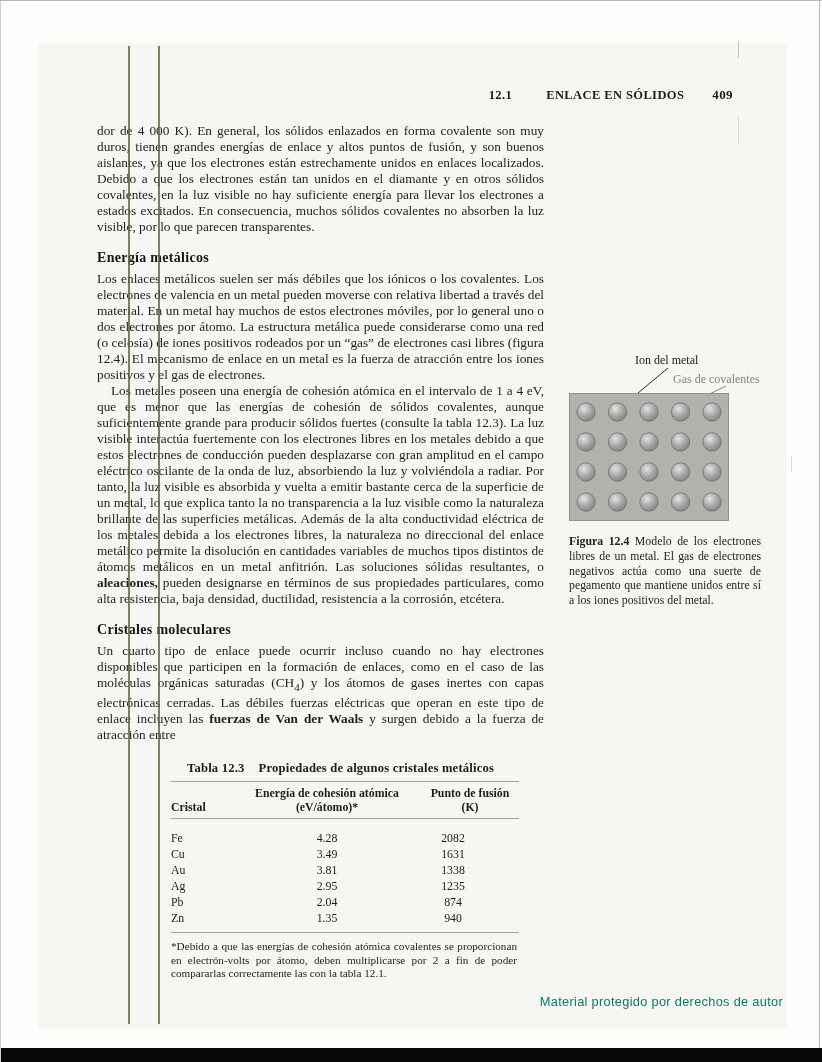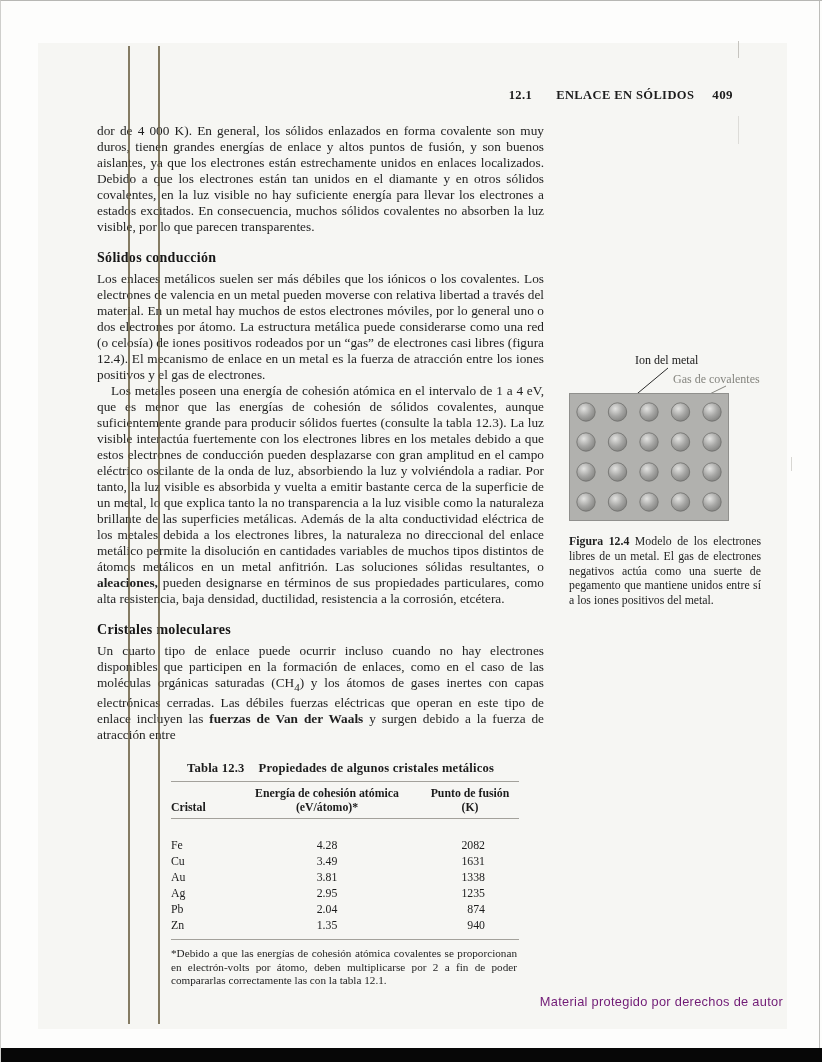--- a/index.html
+++ b/index.html
@@ -11,21 +11,21 @@
     font-family:"Liberation Serif", serif;
   }
   .edge-right{position:absolute; top:0; right:3px; width:1px; height:100%; background:#bdbdba;}
   .page{
     position:absolute; left:37px; top:42px; width:749px; height:986px;
     background:#f6f6f3;
   }
   
   .runhead{
     position:absolute; top:44px; right:54px;
-    display:flex; align-items:baseline; gap:2px;
+    display:flex; align-items:baseline; gap:12px;
     font-size:12.5px; font-weight:bold; color:#1d1d1d; letter-spacing:.4px;
   }
   .runhead .sec{margin-right:22px;}
   .runhead .title{margin-right:16px;}
   .runhead .pageno{font-size:13px;}
   
   .maincol{
     position:absolute; left:59px; top:80px; width:447px;
     font-size:13.3px; line-height:16px; color:#1e1e1e; text-align:justify;
   }
@@ -58,34 +58,34 @@
   .tbl-title .tlabel{margin-right:14px;margin-left:16px;}
   .rule{border:none; border-top:1px solid #a3a19b; margin:5px 0 0 0;}
   table.props{width:100%; border-collapse:collapse; margin-top:2px; font-size:11.8px;}
   table.props th{font-weight:bold; vertical-align:bottom; padding:3px 0 4px 0; line-height:13.5px;margin-top:6px;}
   table.props th.c0{text-align:left; width:62px;}
   table.props th.c1{text-align:center; width:188px;}
   table.props th.c2{text-align:center;}
   table.props td{padding:0; line-height:16px;}
   table.props td.c0{text-align:left;}
   table.props td.c1{text-align:center;}
-  table.props td.c2{text-align:right; padding-right:34px;}
+  table.props td.c2{text-align:center; padding-right:34px;}
   table.props thead tr{border-bottom:1px solid #a3a19b;}
-  table.props tbody tr:first-child td{padding-top:18px;}
+  table.props tbody tr:first-child td{padding-top:11px;}
   table.props tbody tr:last-child td{padding-bottom:6px;}
   .tbl-bottom{border:none; border-top:1px solid #a3a19b; margin:0;}
   .tbl-foot{
     margin-top:7px; width:346px; font-size:11.2px; line-height:13.6px;
     text-align:justify; color:#1e1e1e;
   }
   
   .watermark{
     position:absolute; top:993px; right:40px;
     font-family:"Liberation Sans", sans-serif;
-    font-size:12.8px; color:#701a75; letter-spacing:.3px;
+    font-size:12.8px; color:#0f766e; letter-spacing:.3px;
   }
   
   .crease{position:absolute; width:1.5px; background:rgba(104,93,62,.8);}
   .crease1{left:127px; top:45px; height:978px;}
   .crease2{left:157px; top:45px; height:978px;}
   .tick{position:absolute; background:#c6c4bf; width:1px;}
   .tick-a{left:737px; top:40px; height:17px;}
   .tick-b{left:737px; top:115px; height:28px; background:#dddcd8;}
   .tick-c{left:790px; top:456px; height:14px; background:#d8d7d3;}
   .blackbar{position:absolute; left:0; bottom:0; width:100%; height:15px; background:#070707;}
@@ -99,21 +99,21 @@
   <div class="page">
 
     <div class="runhead">
       <span class="sec">12.1</span>
       <span class="title">ENLACE EN SÓLIDOS</span>
       <span class="pageno">409</span>
     </div>
 
     <div class="maincol">
       <p>dor de 4 000 K). En general, los sólidos enlazados en forma covalente son muy duros, tienen grandes energías de enlace y altos puntos de fusión, y son buenos aislantes, ya que los electrones están estrechamente unidos en enlaces localizados. Debido a que los electrones están tan unidos en el diamante y en otros sólidos covalentes, en la luz visible no hay suficiente energía para llevar los electrones a estados excitados. En consecuencia, muchos sólidos covalentes no absorben la luz visible, por lo que parecen transparentes.</p>
-      <h3>Sólidos conducción</h3>
+      <h3>Energía metálicos</h3>
       <p>Los enlaces metálicos suelen ser más débiles que los iónicos o los covalentes. Los electrones de valencia en un metal pueden moverse con relativa libertad a través del material. En un metal hay muchos de estos electrones móviles, por lo general uno o dos electrones por átomo. La estructura metálica puede considerarse como una red (o celosía) de iones positivos rodeados por un “gas” de electrones casi libres (figura 12.4). El mecanismo de enlace en un metal es la fuerza de atracción entre los iones positivos y el gas de electrones.</p>
       <p class="indent"><span>Los metales poseen una energía de cohesión atómica en el intervalo de 1 a 4 eV, que es menor que las energías de cohesión de sólidos covalentes, aunque suficientemente grande para producir sólidos fuertes (consulte la tabla 12.3). La luz visible interactúa fuertemente con los electrones libres en los metales debido a que estos electrones de conducción pueden desplazarse con gran amplitud en el campo eléctrico oscilante de la onda de luz, absorbiendo la luz y volviéndola a radiar. Por tanto, la luz visible es absorbida y vuelta a emitir bastante cerca de la superficie de un metal, lo que explica tanto la no transparencia a la luz visible como la naturaleza brillante de las superficies metálicas. Además de la alta conductividad eléctrica de los metales debida a los electrones libres, la naturaleza no direccional del enlace metálico permite la disolución en cantidades variables de muchos tipos distintos de átomos metálicos en un metal anfitrión. Las soluciones sólidas resultantes, o </span><span class="b">aleaciones,</span><span> pueden designarse en términos de sus propiedades particulares, como alta resistencia, baja densidad, ductilidad, resistencia a la corrosión, etcétera.</span></p>
       <h3>Cristales moleculares</h3>
       <p><span>Un cuarto tipo de enlace puede ocurrir incluso cuando no hay electrones disponibles que participen en la formación de enlaces, como en el caso de las moléculas orgánicas saturadas (CH</span><sub>4</sub><span>) y los átomos de gases inertes con capas electrónicas cerradas. Las débiles fuerzas eléctricas que operan en este tipo de enlace incluyen las </span><span class="b">fuerzas de Van der Waals</span><span> y surgen debido a la fuerza de atracción entre</span></p>
     </div>
 
     <div class="figcol">
       <div class="fig-label-ion">Ion del metal</div>
       <div class="fig-label-gas">Gas de covalentes</div>
       <svg class="fig-arrows" viewBox="0 0 222 180">

